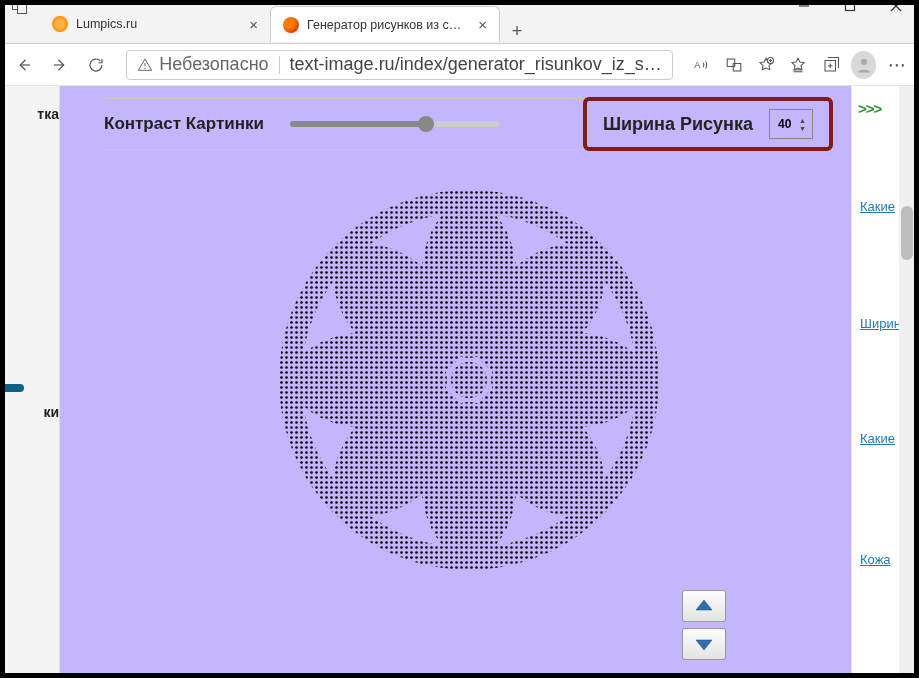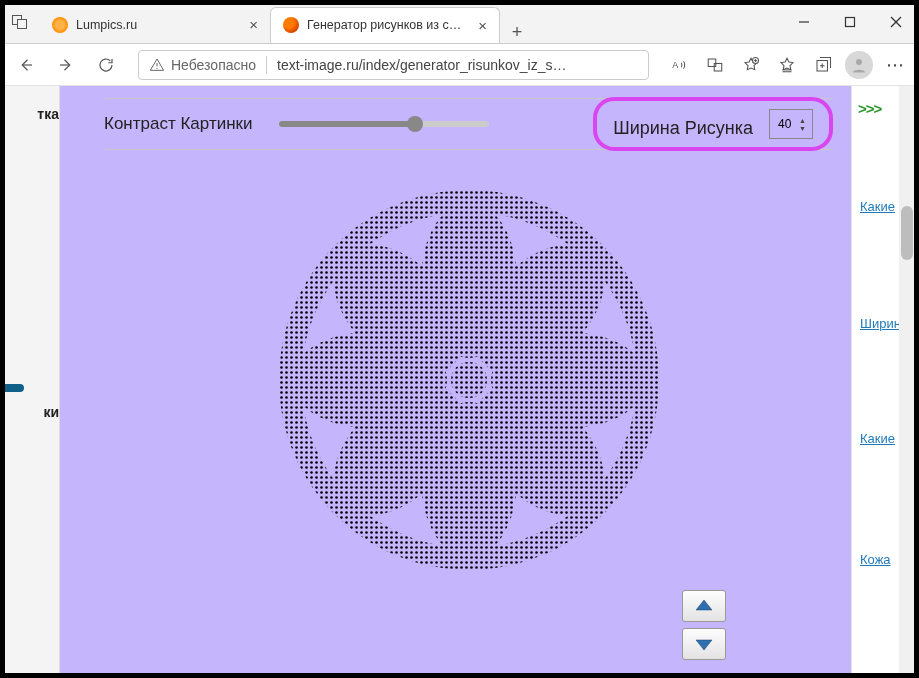--- a/index.html
+++ b/index.html
@@ -2,63 +2,63 @@
 <html><head>
 <meta charset="utf-8">
 <style>
   * { box-sizing: border-box; margin: 0; padding: 0; }
   html, body { width: 919px; height: 678px; font-family: "Segoe UI", Arial, sans-serif; overflow: hidden; }
   body { position: relative; background: #fff; }
 
   .window-border { position: absolute; inset: 0; border: 4px solid #000; box-shadow: inset 0 0 0 1px #000; pointer-events: none; z-index: 999; }
 
   
-  .titlebar { height: 44px; background: #f3f3f3; display: flex; align-items: center; border-bottom: 1px solid #ccc; }
+  .titlebar { height: 44px; background: #f3f3f3; display: flex; align-items: flex-start; border-bottom: 1px solid #ccc; }
   .win-box { display: flex; align-items: center; padding: 0 12px; }
   .win-box svg { width: 16px; height: 14px; }
   .tabs { display: flex; align-items: flex-end; }
   .tab { display: flex; align-items: center; height: 36px; margin-top: 6px; padding: 0 10px 0 12px; border-radius: 6px 6px 0 0; font-size: 12.5px; color: #333; min-width: 230px; max-width: 230px; gap: 8px; }
   .tab.active { background: #fff; border: 1px solid #ccc; border-bottom: none; }
   .tab .favicon { width: 16px; height: 16px; border-radius: 50%; flex-shrink: 0; }
   .tab .label { flex: 1; white-space: nowrap; overflow: hidden; text-overflow: ellipsis; }
   .tab .close { font-size: 15px; color: #555; padding: 0 2px; }
   .newtab { width: 34px; display: flex; align-items: center; justify-content: center; color: #555; font-size: 18px; }
   .sys-controls { margin-left: auto; display: flex; }
   .sys-btn { width: 46px; display: flex; align-items: center; justify-content: center; color: #333; }
   .sys-btn svg { width: 12px; height: 12px; }
 
   
   .toolbar { height: 42px; display: flex; align-items: center; gap: 0; padding: 0 6px; background: #fff; border-bottom: 1px solid #e3e3e3; }
   .nav-btn { width: 40px; height: 40px; display: flex; align-items: center; justify-content: center; color: #555; }
   .nav-btn svg { width: 18px; height: 18px; stroke: currentColor; }
-  .addr { flex: 1; height: 30px; display: flex; align-items: center; border: 1px solid #ccc; border-radius: 4px; margin: 0 12px; padding: 0 10px; gap: 10px; font-size: 14px; color: #555; }
+  .addr { flex: 1; height: 30px; display: flex; align-items: center; border: 1px solid #ccc; border-radius: 4px; margin: 0 12px; padding: 0 10px; gap: 10px; font-size: 18px; color: #555; }
   .addr .warn { display: flex; align-items: center; gap: 6px; color: #666; }
   .addr .sep { width: 1px; height: 18px; background: #ccc; }
   .addr .url { flex: 1; white-space: nowrap; overflow: hidden; text-overflow: ellipsis; color: #444; }
   .tool-icon { width: 36px; height: 36px; display: flex; align-items: center; justify-content: center; color: #555; }
   .tool-icon svg { width: 18px; height: 18px; }
   .avatar { width: 28px; height: 28px; border-radius: 50%; background: #d8d8d8; display: flex; align-items: center; justify-content: center; margin: 0 4px; }
   .menu-dots { width: 36px; display: flex; align-items: center; justify-content: center; color: #444; font-size: 18px; }
 
   
   .page { position: absolute; top: 86px; left: 4px; right: 4px; bottom: 4px; display: flex; background: #c4b5fd; }
 
   .left-sidebar { width: 56px; background: #f4f4f4; border-right: 1px solid #ddd; padding-top: 18px; font-size: 14px; color: #222; font-weight: 700; overflow: hidden; }
   .left-sidebar .item { padding: 2px 0 2px 2px; margin-bottom: 260px; white-space: nowrap; direction: rtl; text-align: right; }
   .left-sidebar .blue-bar { height: 8px; background: #0f6089; margin: 10px 0; width: 20px; border-radius: 0 4px 4px 0; }
 
   .content { flex: 1; position: relative; padding: 12px 18px 0 44px; overflow: hidden; }
 
-  .ctrl-row { display: flex; align-items: center; height: 52px; border-top: 1px solid #c8c8c8; border-bottom: 1px solid #c8c8c8; gap: 26px; }
+  .ctrl-row { display: flex; align-items: center; height: 52px; border-top: 1px solid #c8c8c8; border-bottom: 1px solid #c8c8c8; gap: 26px; font-weight: bold; }
   .ctrl-label { font-size: 17px; color: #222; }
   .slider-track { position: relative; width: 210px; height: 6px; background: #ccc; border-radius: 3px; }
   .slider-fill { position: absolute; left: 0; top: 0; height: 6px; width: 65%; background: #888; border-radius: 3px; }
   .slider-thumb { position: absolute; left: 65%; top: 50%; width: 16px; height: 16px; background: #888; border-radius: 50%; transform: translate(-50%, -50%); }
 
-  .width-group { display: flex; align-items: flex-end; gap: 16px; margin-left: auto; padding: 8px 16px; border: 4px solid #d946ef; border-radius: 21px; }
+  .width-group { display: flex; align-items: center; gap: 16px; margin-left: auto; padding: 8px 16px; border: 4px solid #7f1d1d; border-radius: 6px; }
   .width-label { font-size: 18px; color: #232323; }
   .width-input { width: 44px; height: 30px; border: 1px solid #888; display: flex; align-items: center; justify-content: space-between; padding: 0 6px 0 8px; font-size: 12px; }
   .width-input .spin { display: flex; flex-direction: column; font-size: 7px; line-height: 7px; color: #444; gap: 1px; }
 
   .ascii-wrap { margin-top: 30px; display: flex; justify-content: center; position: relative; }
   .ascii-art { font-family: "Courier New", monospace; font-size: 7px; line-height: 7px; letter-spacing: 0.5px; white-space: pre; color: #000; }
 
   .scroll-btns { position: absolute; right: 125px; bottom: 14px; display: flex; flex-direction: column; gap: 6px; }
   .scroll-btn { width: 44px; height: 32px; background: linear-gradient(#fdfdfd, #e3e3e3); border: 1px solid #999; border-radius: 3px; display: flex; align-items: center; justify-content: center; }
   .scroll-btn svg { width: 20px; height: 18px; }

